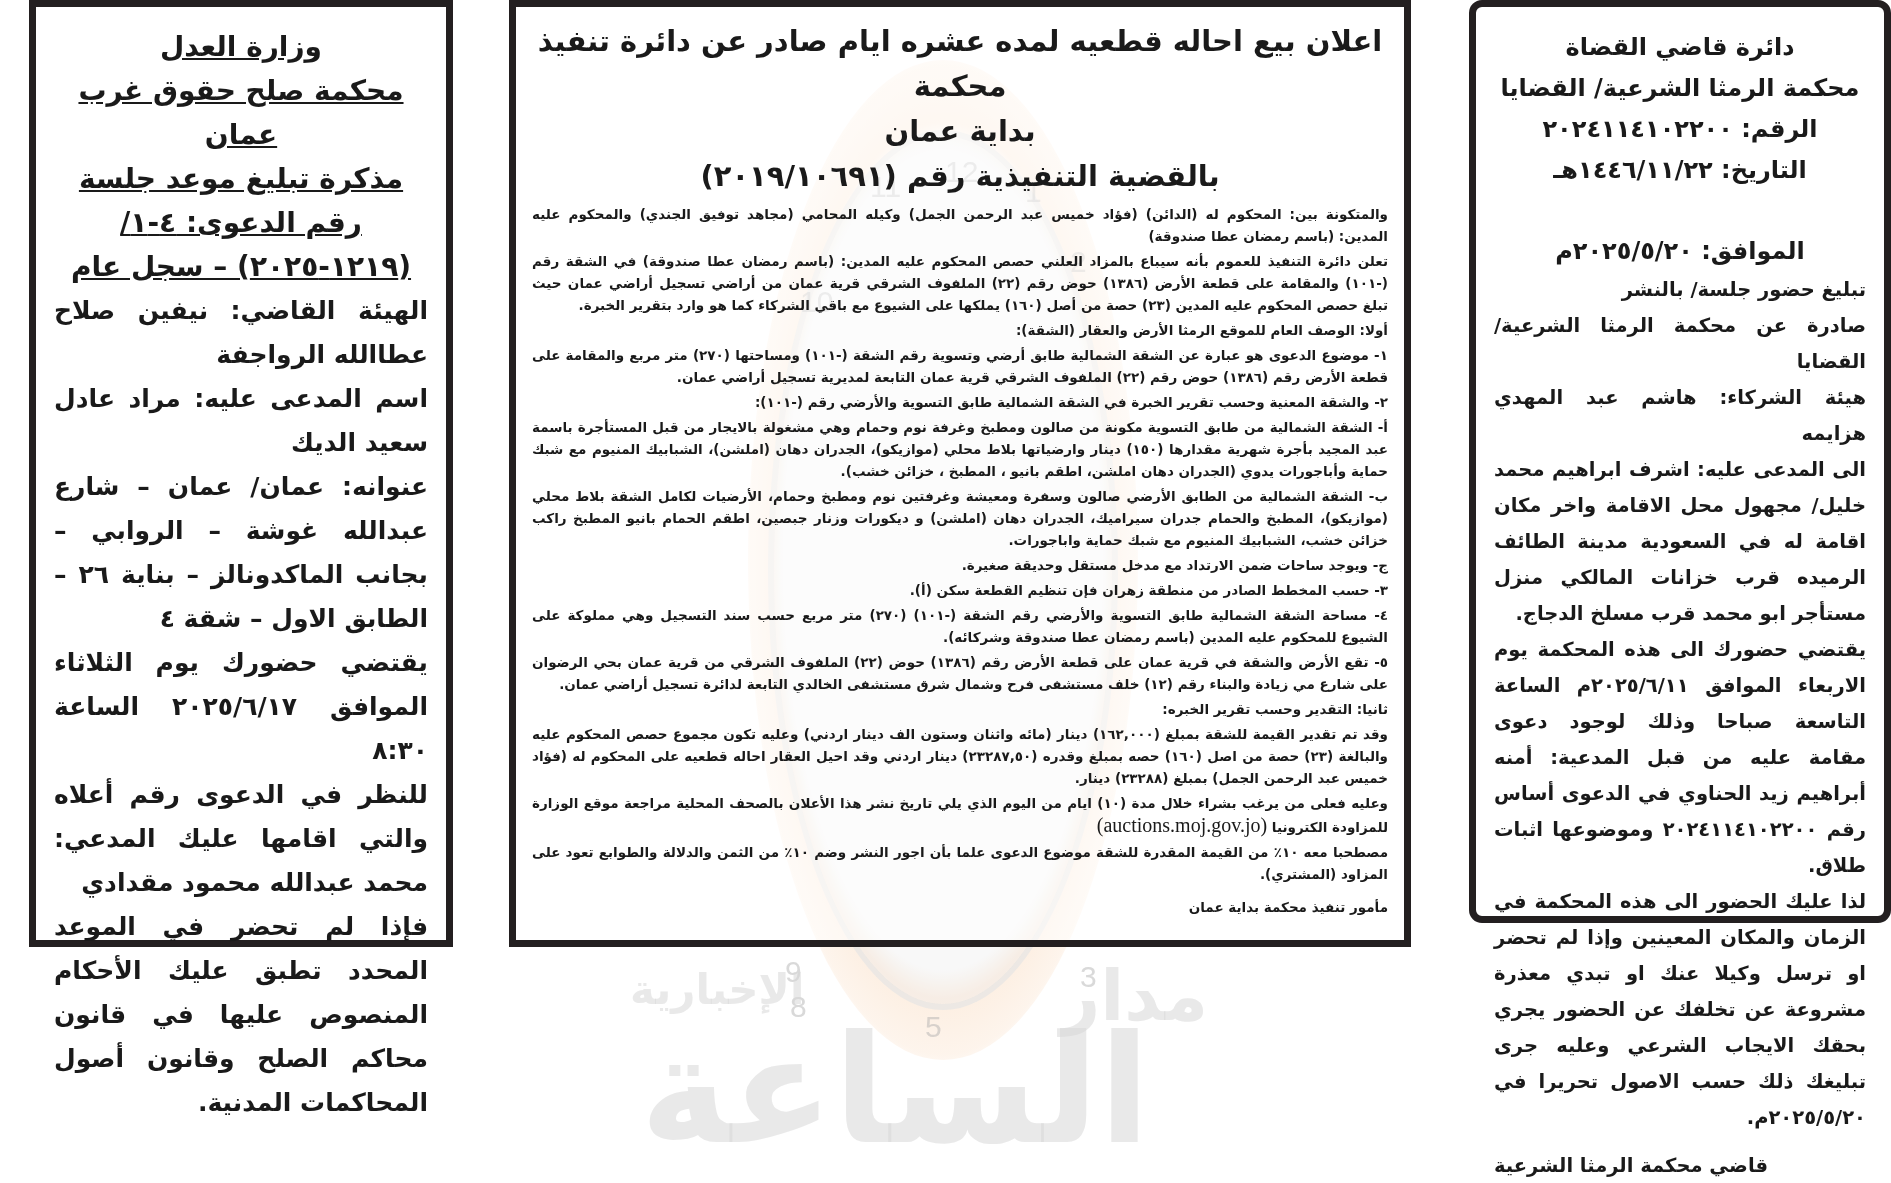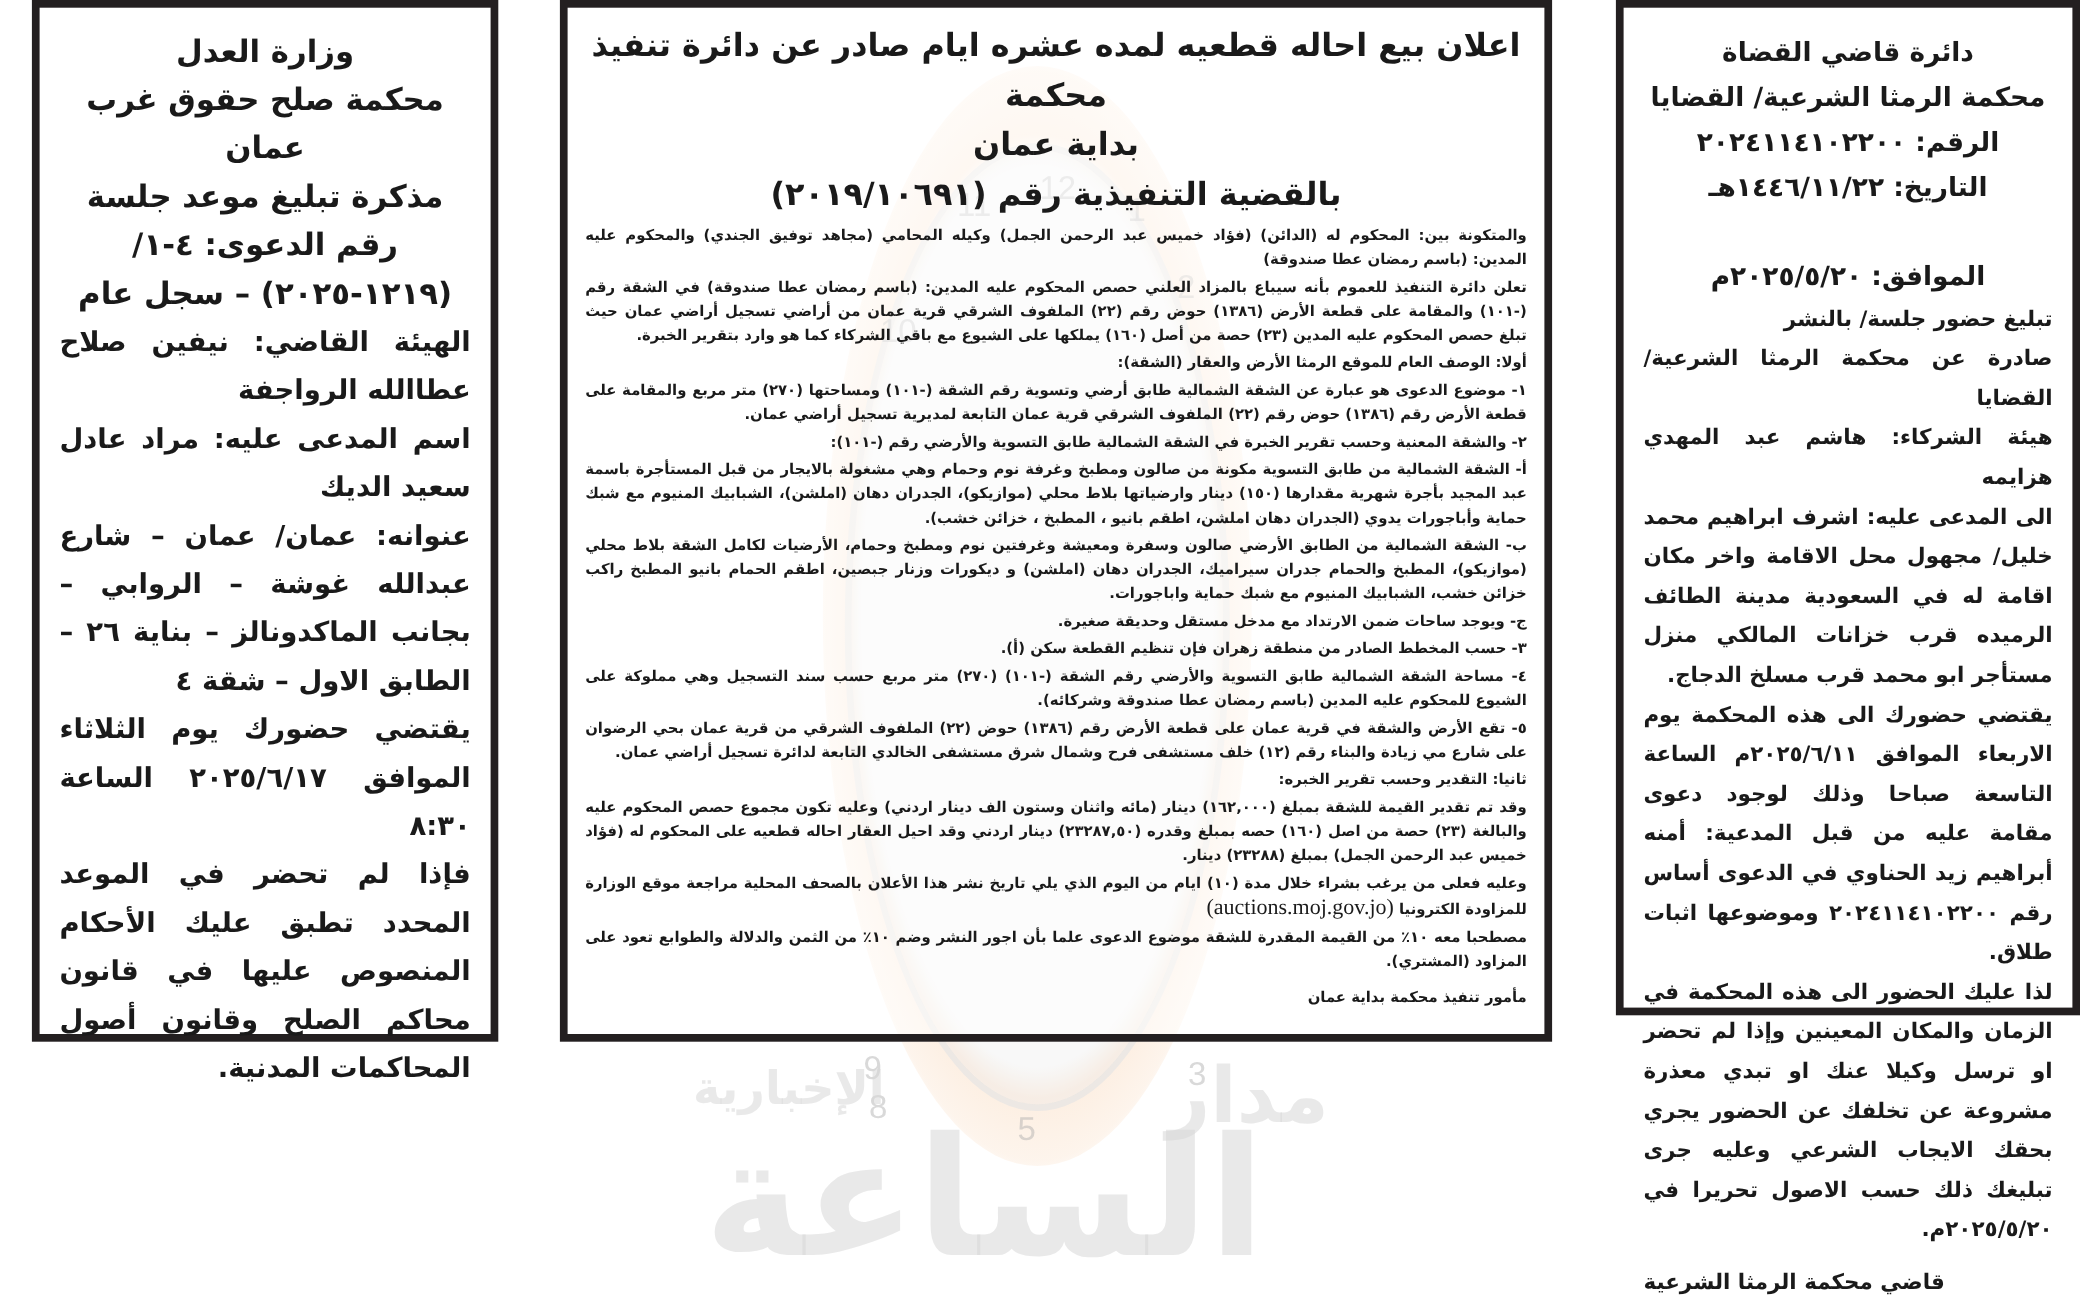--- a/index.html
+++ b/index.html
@@ -10,23 +10,23 @@
   .wm-ring { position: absolute; left: 148px; top: 60px; width: 390px; height: 1000px; border-radius: 50%;
              background: radial-gradient(ellipse at center, rgba(255,255,255,0) 58%, rgba(246,196,150,0.28) 62%, rgba(246,196,150,0.18) 70%, rgba(255,255,255,0) 74%); }
   .wm-face { position: absolute; left: 168px; top: 130px; width: 350px; height: 880px; border-radius: 50%;
              background: rgba(236,236,236,0.35); border: 6px solid rgba(225,225,225,0.5); }
   .wm-num { position: absolute; font-family: "Liberation Sans", sans-serif; font-weight: normal; color: rgba(170,170,170,0.45); font-size: 30px; }
   .wm-big { position: absolute; font-family: "DejaVu Sans", sans-serif; font-weight: bold; color: rgba(215,215,215,0.55); }
 
   .box { position: absolute; border: 7px solid #231f20; background: rgba(255,255,255,0.55); z-index: 1; direction: rtl; }
   .box-left  { left: 29px;   top: 0px; width: 424px; height: 947px; padding: 18px 18px 0 18px; }
   .box-mid   { left: 509px;  top: 0px; width: 902px; height: 947px; padding: 12px 16px 0 16px; }
-  .box-right { left: 1469px; top: 0px; width: 422px; height: 923px; padding: 20px 18px 0 18px; }
+  .box-right { left: 1469px; top: 0px; width: 422px; height: 923px; padding: 20px 18px 0 18px; border-radius: 13px; }
 
-  .left-title { font-size: 28px; line-height: 44px; font-weight: bold; text-align: center; }
+  .left-title { font-size: 28px; line-height: 44px; font-weight: bold; text-align: center; text-decoration: underline; }
   .left-body { font-size: 25px; line-height: 44px; font-weight: bold; text-align: justify; text-align-last: right; }
 
   .mid-title { font-size: 29px; line-height: 45px; font-weight: bold; text-align: center; }
   .mid-body { font-size: 13.5px; line-height: 22px; font-weight: bold; text-align: justify; text-align-last: right; }
   .mid-body p { margin-bottom: 3px; }
   .url { font-family: "Liberation Serif", serif; font-weight: normal; font-size: 20px; }
   .sig-mid { font-size: 13.5px; font-weight: bold; margin-top: 14px; text-align: right; }
 
   .right-title { font-size: 24px; line-height: 41px; font-weight: bold; text-align: center; }
   .right-body { font-size: 19.5px; line-height: 36px; font-weight: bold; text-align: justify; text-align-last: right; }
@@ -54,20 +54,21 @@
 
 <div class="box box-left">
   <div class="left-title">وزارة العدل</div>
   <div class="left-title">محكمة صلح حقوق غرب عمان</div>
   <div class="left-title">مذكرة تبليغ موعد جلسة</div>
   <div class="left-title">رقم الدعوى: ٤-١/ (١٢١٩-٢٠٢٥) – سجل عام</div>
   <div class="left-body">الهيئة القاضي: نيفين صلاح عطاالله الرواجفة</div>
   <div class="left-body">اسم المدعى عليه: مراد عادل سعيد الديك</div>
   <div class="left-body">عنوانه: عمان/ عمان – شارع عبدالله غوشة – الروابي – بجانب الماكدونالز – بناية ٢٦ – الطابق الاول – شقة ٤</div>
   <div class="left-body">يقتضي حضورك يوم الثلاثاء الموافق ٢٠٢٥/٦/١٧ الساعة ٨:٣٠</div>
+  <div class="left-body">للنظر في الدعوى رقم أعلاه والتي اقامها عليك المدعي: محمد عبدالله محمود مقدادي</div>
   <div class="left-body">فإذا لم تحضر في الموعد المحدد تطبق عليك الأحكام المنصوص عليها في قانون محاكم الصلح وقانون أصول المحاكمات المدنية.</div>
 </div>
 
 <div class="box box-mid">
   <div class="mid-title">اعلان بيع احاله قطعيه لمده عشره ايام صادر عن دائرة تنفيذ محكمة</div>
   <div class="mid-title">بداية عمان</div>
   <div class="mid-title" style="margin-bottom:4px;">بالقضية التنفيذية رقم (٢٠١٩/١٠٦٩١)</div>
   <div class="mid-body">
     <p>والمتكونة بين: المحكوم له (الدائن) (فؤاد خميس عبد الرحمن الجمل) وكيله المحامي (مجاهد توفيق الجندي) والمحكوم عليه المدين: (باسم رمضان عطا صندوقة)</p>
     <p>تعلن دائرة التنفيذ للعموم بأنه سيباع بالمزاد العلني حصص المحكوم عليه المدين: (باسم رمضان عطا صندوقة) في الشقة رقم (-١٠١) والمقامة على قطعة الأرض (١٣٨٦) حوض رقم (٢٢) الملفوف الشرقي قرية عمان من أراضي تسجيل أراضي عمان حيث تبلغ حصص المحكوم عليه المدين (٢٣) حصة من أصل (١٦٠) يملكها على الشيوع مع باقي الشركاء كما هو وارد بتقرير الخبرة.</p>

